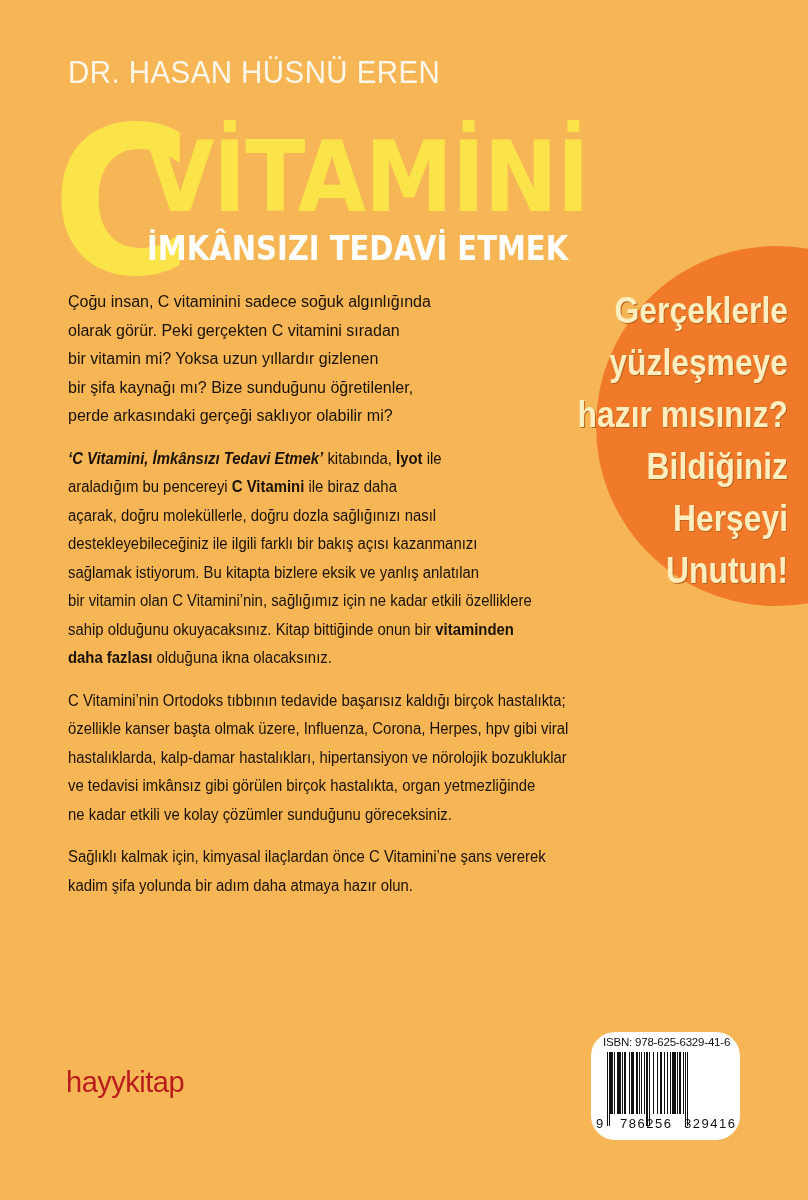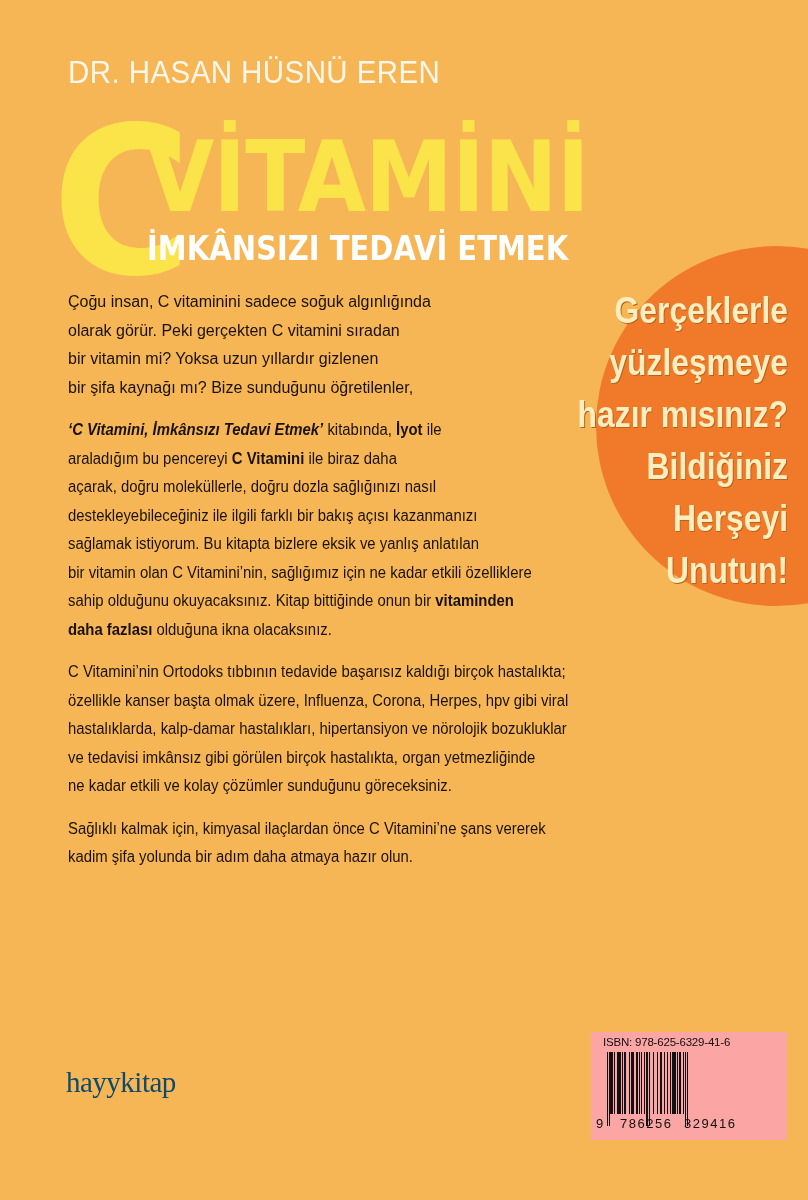--- a/index.html
+++ b/index.html
@@ -50,26 +50,27 @@
     position:absolute; left:68px; top:288px; width:720px;
     font-size:16px; line-height:28.5px;
   }
   .body-text p { margin:0 0 14px 0; }
   .line { display:block; white-space:nowrap; }
   .b { font-weight:bold; }
   .bi { font-weight:bold; font-style:italic; }
   .p2 .line, .p3 .line, .p4 .line { transform:scaleX(0.93); transform-origin:left; }
   .publisher {
     position:absolute; left:66px; top:1066px;
-    font-size:29px; color:#0c4a6e; letter-spacing:-0.5px;
-    font-family:Liberation Serif, serif;
+    font-size:29px; color:#b91c1c; letter-spacing:-0.5px;
+    font-family:Liberation Sans, sans-serif;
   }
   .barcode-box {
-    position:absolute; left:591px; top:1032px; width:196px; height:108px;
-    background:#fca5a5;
+    position:absolute; left:591px; top:1032px; width:149px; height:108px;
+    background:#ffffff;
+    border-radius:24px;
   }
   .isbn-text {
     position:absolute; left:12px; top:4px; font-size:11.5px; color:#111;
     white-space:nowrap; letter-spacing:-0.2px;
   }
   .bars {
     position:absolute; left:16px; top:20px; width:140px; height:68px;
     display:flex; align-items:flex-start;
   }
   .bar { background:#111; height:62px; }
@@ -100,20 +101,21 @@
     <div>Herşeyi</div>
     <div>Unutun!</div>
   </div>
 
   <div class="body-text">
     <p class="p1">
       <span class="line">Çoğu insan, C vitaminini sadece soğuk algınlığında</span>
       <span class="line">olarak görür. Peki gerçekten C vitamini sıradan</span>
       <span class="line">bir vitamin mi? Yoksa uzun yıllardır gizlenen</span>
       <span class="line">bir şifa kaynağı mı? Bize sunduğunu öğretilenler,</span>
+      <span class="line">perde arkasındaki gerçeği saklıyor olabilir mi?</span>
     </p>
     <p class="p2">
       <span class="line"><span class="bi">‘C Vitamini, İmkânsızı Tedavi Etmek’</span><span> kitabında, </span><span class="b">İyot</span><span> ile</span></span>
       <span class="line"><span>araladığım bu pencereyi </span><span class="b">C Vitamini</span><span> ile biraz daha</span></span>
       <span class="line">açarak, doğru moleküllerle, doğru dozla sağlığınızı nasıl</span>
       <span class="line">destekleyebileceğiniz ile ilgili farklı bir bakış açısı kazanmanızı</span>
       <span class="line">sağlamak istiyorum. Bu kitapta bizlere eksik ve yanlış anlatılan</span>
       <span class="line">bir vitamin olan C Vitamini’nin, sağlığımız için ne kadar etkili özelliklere</span>
       <span class="line"><span>sahip olduğunu okuyacaksınız. Kitap bittiğinde onun bir </span><span class="b">vitaminden</span></span>
       <span class="line"><span class="b">daha fazlası</span><span> olduğuna ikna olacaksınız.</span></span>

